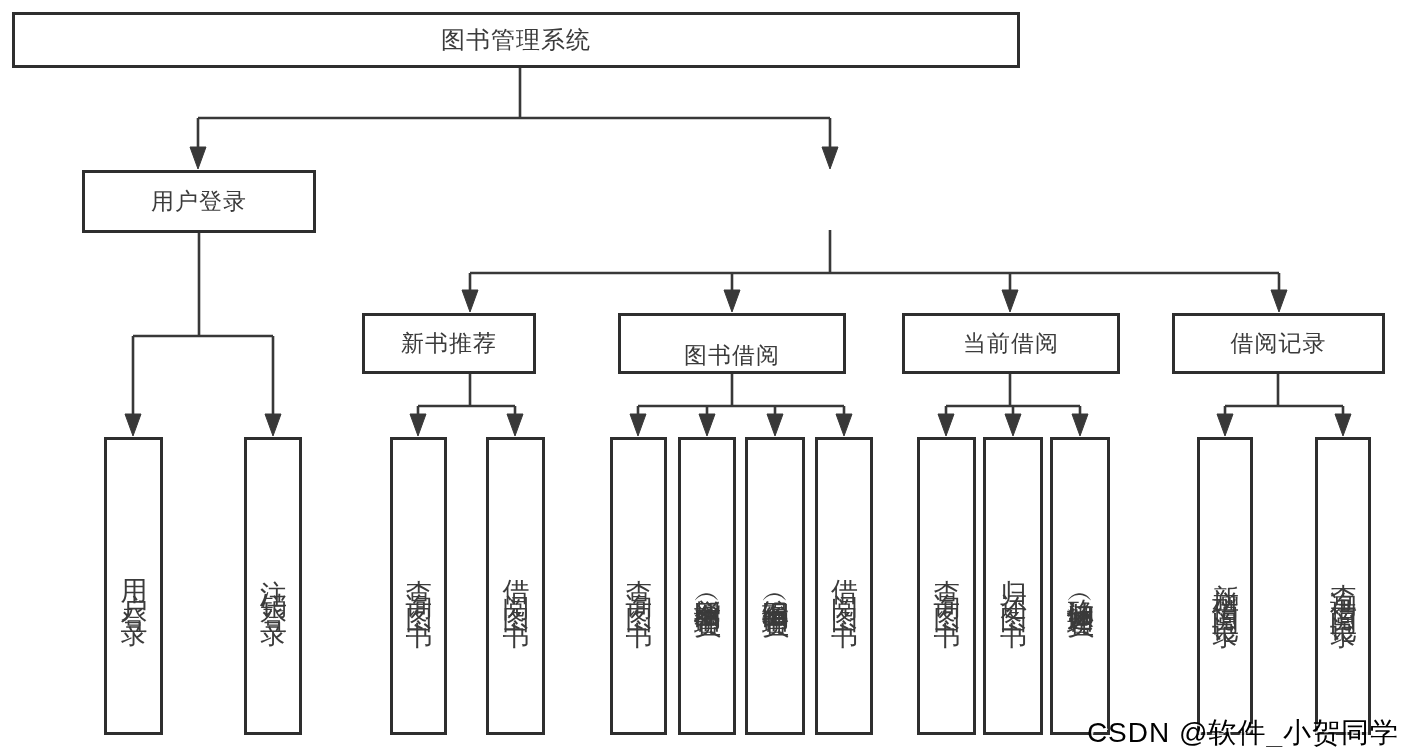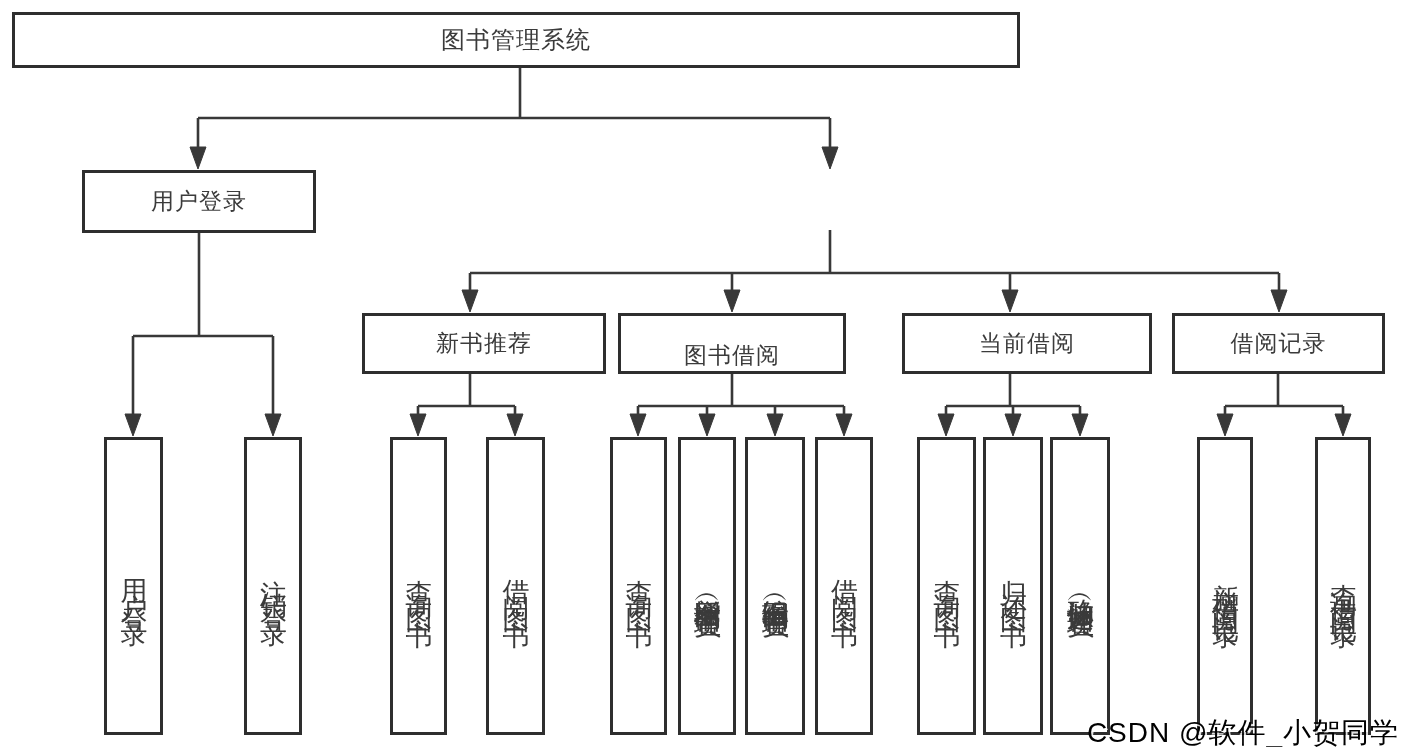--- a/index.html
+++ b/index.html
@@ -114,27 +114,27 @@
   </svg>
 
   <div class="node hbox root-box" style="left:12px; top:12px; width:1008px; height:56px;">
     <span>图书管理系统</span>
   </div>
 
   <div class="node hbox" style="left:82px; top:170px; width:234px; height:63px;">
     <span>用户登录</span>
   </div>
 
-  <div class="node hbox" style="left:362px; top:313px; width:244px; height:61px;">
+  <div class="node hbox" style="left:362px; top:313px; width:174px; height:61px;">
     <span>新书推荐</span>
   </div>
   <div class="node hbox" style="left:618px; top:313px; width:228px; height:61px;align-items:flex-end;">
     <span>图书借阅</span>
   </div>
-  <div class="node hbox" style="left:902px; top:313px; width:250px; height:61px;">
+  <div class="node hbox" style="left:902px; top:313px; width:218px; height:61px;">
     <span>当前借阅</span>
   </div>
   <div class="node hbox" style="left:1172px; top:313px; width:213px; height:61px;">
     <span>借阅记录</span>
   </div>
 
   <div class="node vbox v4" style="left:104px; top:437px; width:59px; height:298px;">
     <span>用户登录</span>
   </div>
   <div class="node vbox v4" style="left:244px; top:437px; width:58px; height:298px;">

